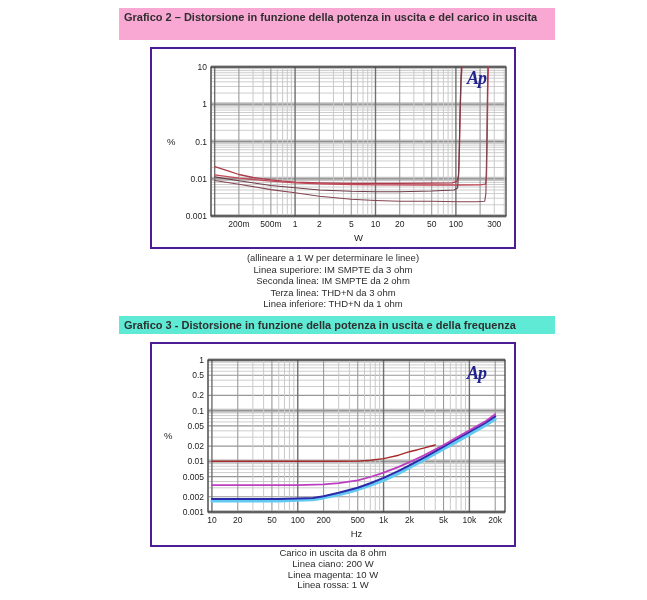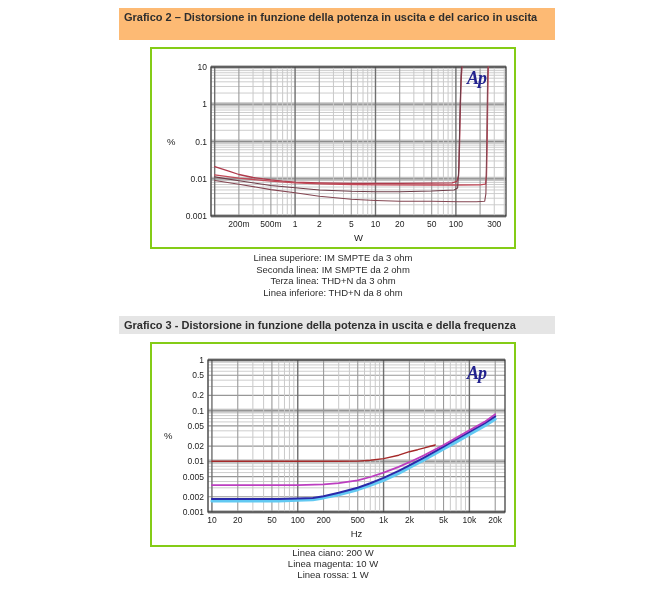--- a/index.html
+++ b/index.html
@@ -8,21 +8,21 @@
     background:#ffffff; font-family:"Liberation Sans", sans-serif;
   }
   .hdr {
     position:absolute; left:119px; width:436px; box-sizing:border-box;
     padding:2px 5px; font-size:11px; font-weight:bold; line-height:14px;
   }
   .hdr1 { top:8px; min-height:32px; }
   .hdr2 { top:316px; }
   .chartbox {
     position:absolute; left:150px; width:366px; box-sizing:border-box;
-    border:2px solid #84cc16; background:#ffffff;
+    border:2px solid #4c1d95; background:#ffffff;
   }
   .box1 { top:47px;  height:202px; }
   .box2 { top:342px; height:205px; }
   .chart-svg { display:block; }
   .ap-logo {
     position:absolute; top:19px; right:28px;
     font-family:Liberation Serif, serif; font-style:italic; font-weight:bold;
     font-size:18px; letter-spacing:-1px;
   }
   .caption {
@@ -30,21 +30,21 @@
     font-size:9.5px; line-height:10.8px; color:#2d2d2d;
   }
   .cap1 { top:252px; line-height:11.5px; }
   .cap2 { top:548px; }
 </style>
 </head>
 <body>
 
 <div class="page">
 
-  <div class="hdr hdr1" style="background: #fdba74; color: rgb(46, 46, 46);">Grafico 2 – Distorsione in funzione della potenza in uscita e del carico in uscita</div>
+  <div class="hdr hdr1" style="background: #f9a8d4; color: rgb(46, 46, 46);">Grafico 2 – Distorsione in funzione della potenza in uscita e del carico in uscita</div>
 
   <div class="chartbox box1">
     <svg class="chart-svg" width="362" height="198">
         <rect x="59" y="165" width="295" height="4" fill="#c4c4c4"></rect>
         <line x1="59" y1="167" x2="354" y2="167" stroke="#8d8d8d" stroke-width="1"></line>
         <line x1="59" y1="155.7866326615167" x2="354" y2="155.7866326615167" stroke="#cdcdcd" stroke-width="1"></line>
         <line x1="59" y1="149.22723326169256" x2="354" y2="149.22723326169256" stroke="#cdcdcd" stroke-width="1"></line>
         <line x1="59" y1="144.5732653230334" x2="354" y2="144.5732653230334" stroke="#cdcdcd" stroke-width="1"></line>
         <line x1="59" y1="140.9633673384833" x2="354" y2="140.9633673384833" stroke="#cdcdcd" stroke-width="1"></line>
         <line x1="59" y1="138.01386592320927" x2="354" y2="138.01386592320927" stroke="#cdcdcd" stroke-width="1"></line>
@@ -138,27 +138,28 @@
         <text x="279.68495899126725" y="178" text-anchor="middle" font-size="8.5" fill="#1d1d1d">50</text>
         <text x="303.88874329108074" y="178" text-anchor="middle" font-size="8.5" fill="#1d1d1d">100</text>
         <text x="342.25083378182865" y="178" text-anchor="middle" font-size="8.5" fill="#1d1d1d">300</text>
         <text x="206.5" y="192" text-anchor="middle" font-size="9.5" fill="#1d1d1d">W</text>
         <text x="15" y="95.5" text-anchor="start" font-size="9.5" fill="#1d1d1d">%</text>
       </svg>
     <div class="ap-logo" style="color: rgb(34, 34, 142);">Ap</div>
   </div>
 
   <div class="caption cap1">
+    <div>(allineare a 1 W per determinare le linee)</div>
     <div>Linea superiore: IM SMPTE da 3 ohm</div>
     <div>Seconda linea: IM SMPTE da 2 ohm</div>
     <div>Terza linea: THD+N da 3 ohm</div>
-    <div>Linea inferiore: THD+N da 8 ohm</div>
-  </div>
-
-  <div class="hdr hdr2" style="background: #e5e5e5; color: rgb(46, 46, 46);">Grafico 3 - Distorsione in funzione della potenza in uscita e della frequenza</div>
+    <div>Linea inferiore: THD+N da 1 ohm</div>
+  </div>
+
+  <div class="hdr hdr2" style="background: #5eead4; color: rgb(46, 46, 46);">Grafico 3 - Distorsione in funzione della potenza in uscita e della frequenza</div>
 
   <div class="chartbox box2">
     <svg class="chart-svg" width="362" height="201">
         <rect x="56" y="166" width="297" height="4" fill="#c4c4c4"></rect>
         <line x1="56" y1="168" x2="353" y2="168" stroke="#8d8d8d" stroke-width="1"></line>
         <line x1="56" y1="152.74781355302494" x2="353" y2="152.74781355302494" stroke="#979797" stroke-width="1.2"></line>
         <line x1="56" y1="143.8258564275371" x2="353" y2="143.8258564275371" stroke="#cdcdcd" stroke-width="1"></line>
         <line x1="56" y1="137.4956271060499" x2="353" y2="137.4956271060499" stroke="#cdcdcd" stroke-width="1"></line>
         <line x1="56" y1="132.5855197803084" x2="353" y2="132.5855197803084" stroke="#979797" stroke-width="1.2"></line>
         <line x1="56" y1="128.57366998056204" x2="353" y2="128.57366998056204" stroke="#cdcdcd" stroke-width="1"></line>
@@ -246,18 +247,19 @@
         <text x="291.55257661420114" y="179" text-anchor="middle" font-size="8.5" fill="#1d1d1d">5k</text>
         <text x="317.3869777518927" y="179" text-anchor="middle" font-size="8.5" fill="#1d1d1d">10k</text>
         <text x="343.22137888958434" y="179" text-anchor="middle" font-size="8.5" fill="#1d1d1d">20k</text>
         <text x="204.5" y="193" text-anchor="middle" font-size="9.5" fill="#1d1d1d">Hz</text>
         <text x="12" y="95" text-anchor="start" font-size="9.5" fill="#1d1d1d">%</text>
       </svg>
     <div class="ap-logo" style="color: rgb(34, 34, 142);">Ap</div>
   </div>
 
   <div class="caption cap2">
+    <div>Carico in uscita da 8 ohm</div>
     <div>Linea ciano: 200 W</div>
     <div>Linea magenta: 10 W</div>
     <div>Linea rossa: 1 W</div>
   </div>
 
 </div>
 
 </body></html>

